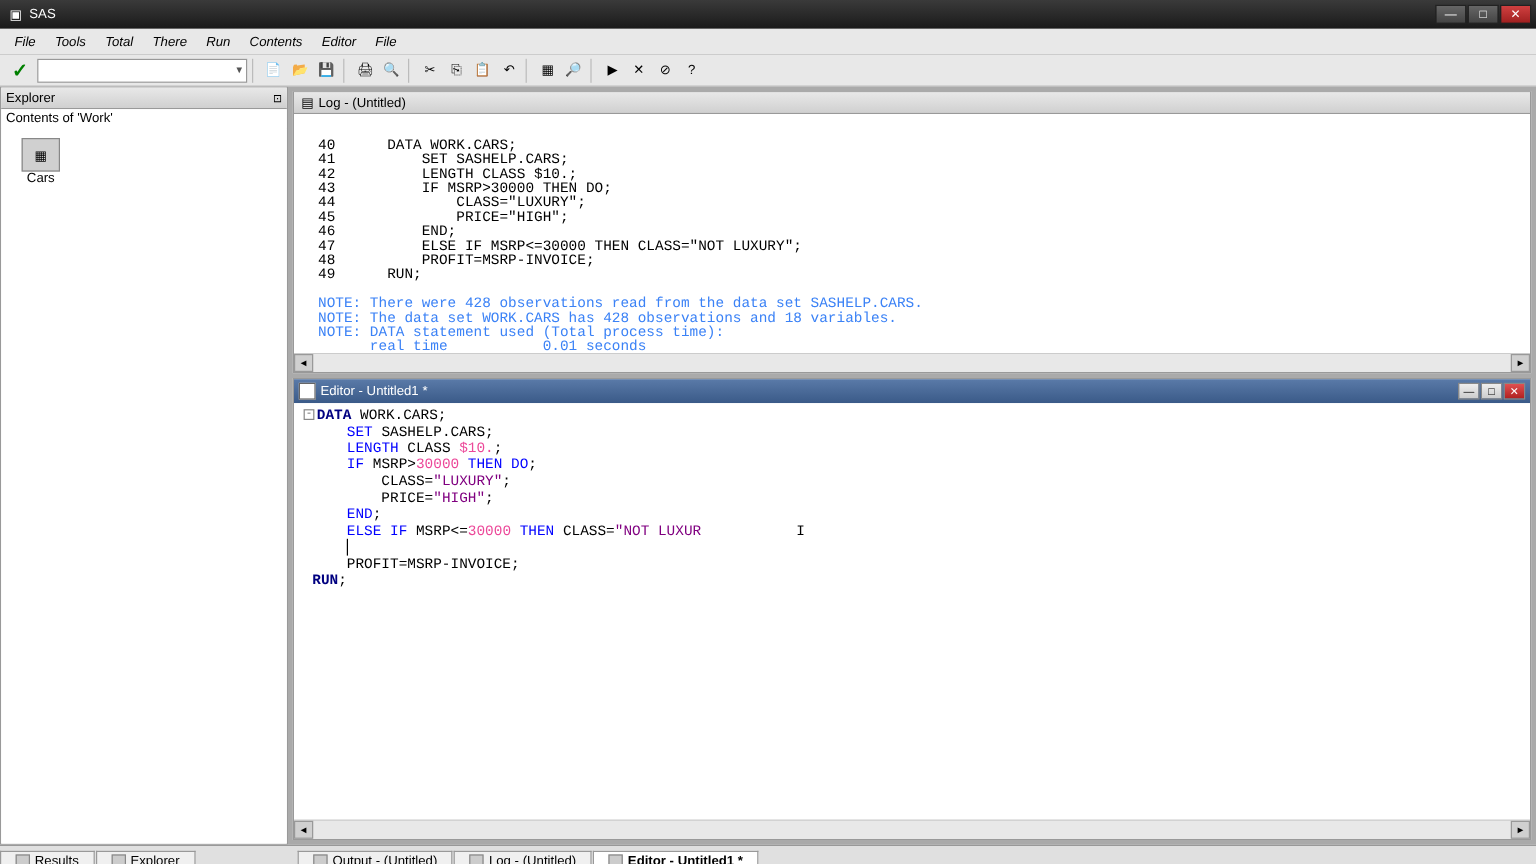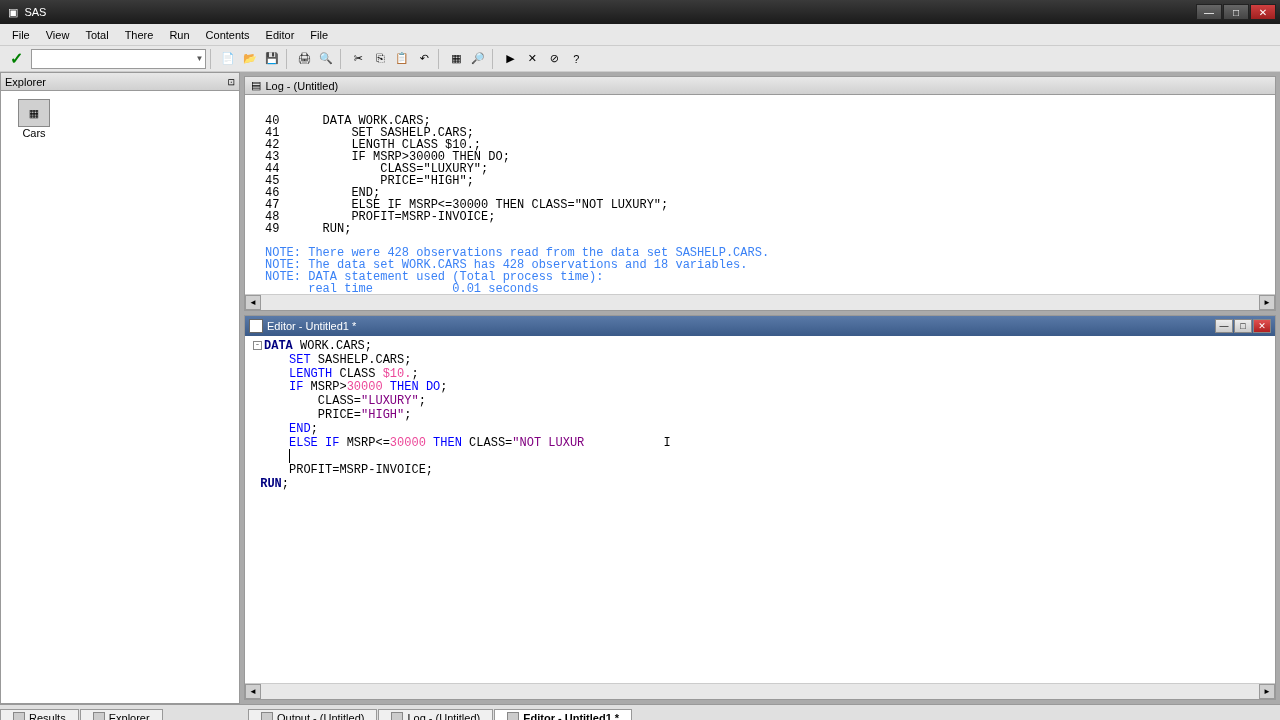--- a/index.html
+++ b/index.html
@@ -4,21 +4,21 @@
 <style>
 * { margin: 0; padding: 0; box-sizing: border-box; }
 body { font-family: Tahoma, sans-serif; width: 1280px; height: 720px; overflow: hidden; background: #f0f0f0; }
 
 .title-bar { background: linear-gradient(to bottom, #3a3a3a, #1a1a1a); color: #fff; height: 24px; display: flex; align-items: center; justify-content: space-between; padding: 0 4px; }
 .title-bar .title { display: flex; align-items: center; gap: 6px; font-size: 11px; padding-left: 4px; }
 .title-bar .controls { display: flex; gap: 1px; }
 .title-bar .controls .btn { width: 26px; height: 16px; background: linear-gradient(to bottom, #666, #444); border: 1px solid #222; display: flex; align-items: center; justify-content: center; font-size: 10px; color: #fff; }
 .title-bar .controls .btn.close { background: linear-gradient(to bottom, #d04040, #a02020); }
 
-.menu-bar { background: #e8e8e8; height: 22px; display: flex; align-items: center; padding: 0 4px; font-size: 11px; border-bottom: 1px solid #ccc; }
+.menu-bar { background: #e8e8e8; height: 22px; display: flex; align-items: center; padding: 0 4px; font-size: 11px; border-bottom: 1px solid #ccc; font-style: italic; }
 .menu-bar span { padding: 2px 8px; cursor: default; }
 
 .toolbar { background: #e8e8e8; height: 26px; display: flex; align-items: center; padding: 2px 4px; border-bottom: 1px solid #ccc; gap: 2px; }
 .toolbar .combo { width: 175px; height: 20px; background: #fff; border: 1px solid #999; display: flex; align-items: center; padding: 0 2px; font-size: 11px; }
 .toolbar .combo .arrow { margin-left: auto; font-size: 8px; color: #555; }
 .toolbar .sep { width: 4px; height: 20px; border-left: 1px solid #bbb; margin: 0 2px; }
 .toolbar .tbtn { width: 20px; height: 20px; border: 1px solid transparent; display: flex; align-items: center; justify-content: center; font-size: 11px; }
 .toolbar .checkmark { color: #008000; font-size: 16px; font-weight: bold; padding: 0 6px; }
 
 .main-area { display: flex; height: 632px; }
@@ -76,21 +76,21 @@
   </div>
   <div class="controls">
     <div class="btn">—</div>
     <div class="btn">□</div>
     <div class="btn close">✕</div>
   </div>
 </div>
 
 <div class="menu-bar" id="menu-bar">
     <span>File</span>
-    <span>View</span>
+    <span>Tools</span>
     <span>Total</span>
     <span>There</span>
     <span>Run</span>
     <span>Contents</span>
     <span>Editor</span>
     <span>File</span>
   </div>
 
 <div class="toolbar">
   <span class="checkmark">✓</span>
@@ -118,20 +118,21 @@
   <div class="tbtn">⊘</div>
   <div class="tbtn">?</div>
 </div>
 
 <div class="main-area">
   <div class="explorer">
     <div class="header">
       <span>Explorer</span>
       <span class="toggle">⊡</span>
     </div>
+    <div class="contents-label">Contents of 'Work'</div>
     <div class="body" id="explorer-items">
         <div class="item">
           <div class="icon">▦</div>
           <span>Cars</span>
         </div>
       </div>
   </div>
 
   <div class="content-area">
     <div class="log-panel">

